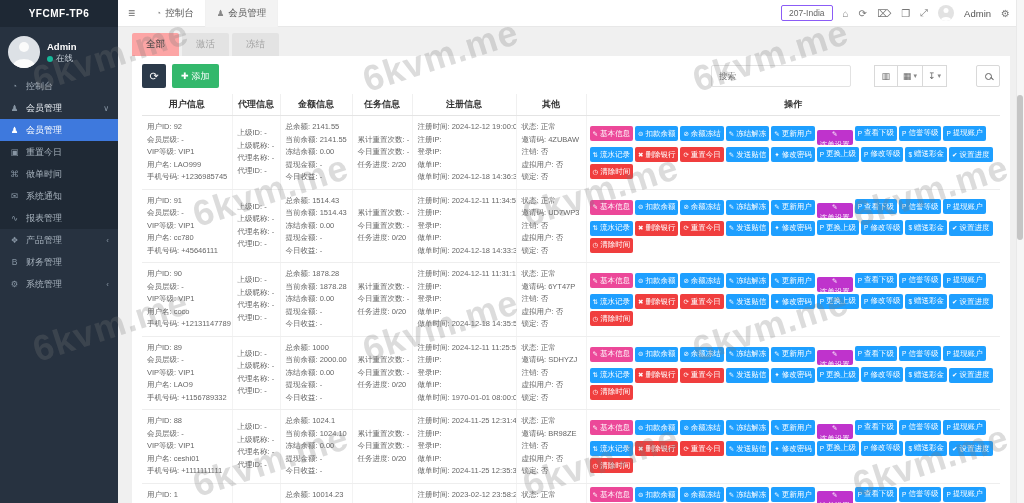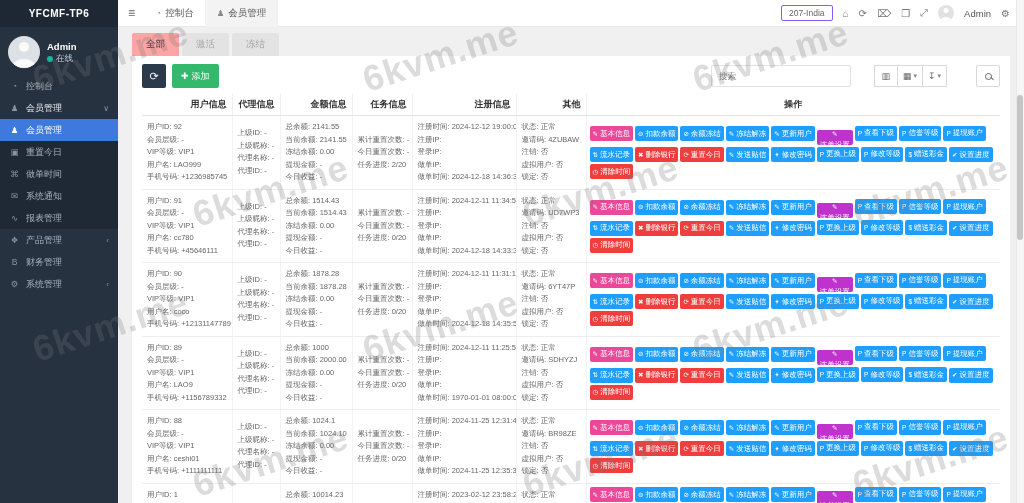--- a/index.html
+++ b/index.html
@@ -75,21 +75,21 @@
   .tool-group { display:flex; }
   .tool-btn { height:22px; min-width:24px; border:1px solid #d9d9d9; background:#fff;
               display:flex; align-items:center; justify-content:center; font-size:9px; color:#666;
               padding:0 5px; gap:2px; cursor:pointer; margin-left:-1px; }
   .tool-btn .caret { font-size:7px; color:#888; }
   .tool-search { margin-left:5px; border-radius:2px; }
   .tool-search .mag { position:relative; border-color:#666; }
   .tool-search .mag::after { background:#666; }
   
   table { width:100%; border-collapse:collapse; table-layout:fixed; }
-  th { font-size:9px; color:#333; text-align:right; padding:4px 5px; font-weight:bold;
+  th { font-size:9px; color:#333; text-align:center; padding:4px 5px; font-weight:bold;
        border-bottom:1px solid #e4e4e4; border-right:1px solid #f0f0f0; }
   th:last-child { border-right:none; text-align:center; }
   td { font-size:7.5px; color:#666; padding:5px 5px; vertical-align:middle;
        border-bottom:1px solid #eee; border-right:1px solid #f3f3f3; overflow:hidden; }
   td:last-child { border-right:none; }
   tr.row-top td { vertical-align:top; }
   .line { line-height:12.5px; white-space:nowrap; }
   .acts { padding:2px 2px; }
   .act-line { white-space:nowrap; overflow:hidden; }
   .abtn { display:inline-flex; align-items:center; gap:2px; height:15px; padding:0 3px;

